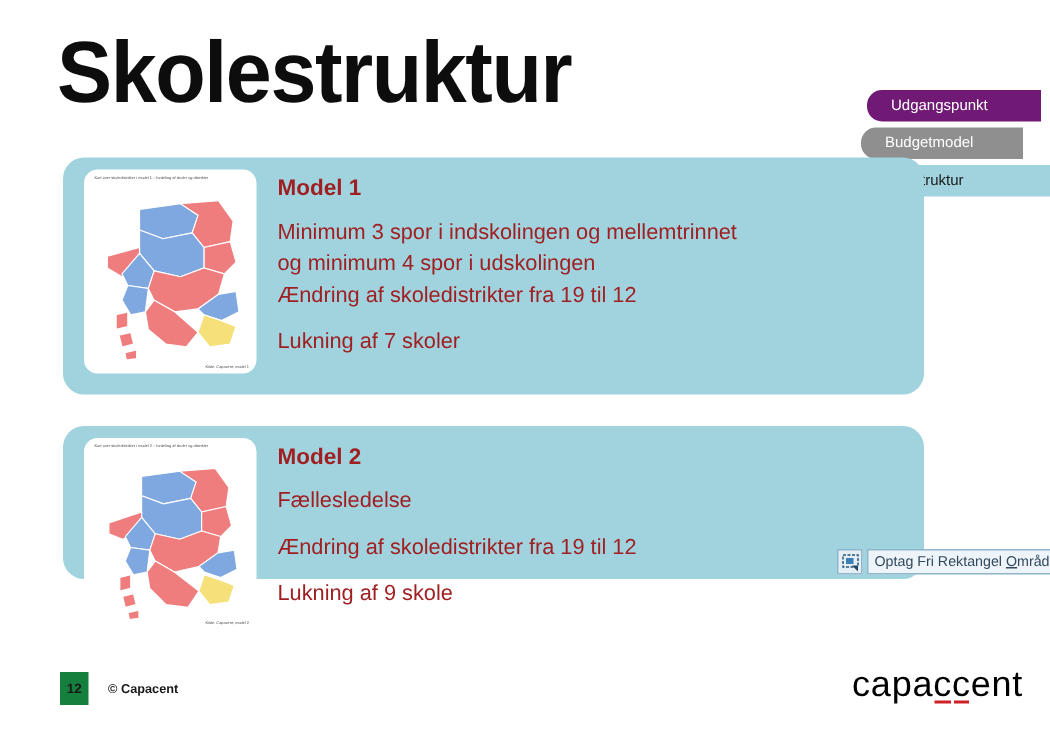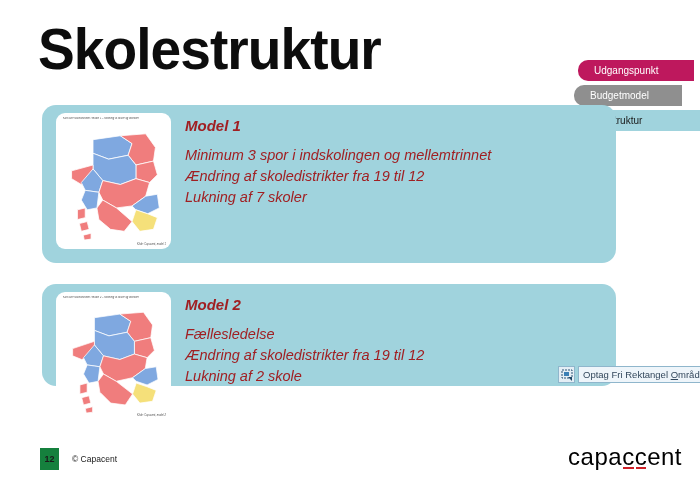--- a/index.html
+++ b/index.html
@@ -44,21 +44,21 @@
     margin-bottom: 4px;
     border-radius: 10px 0 0 10px;
     background: #9a9a9a;
     color: #ffffff;
     font-size: 10px;
     line-height: 21px;
     padding-left: 16px;
     box-sizing: border-box;
     white-space: nowrap;
   }
-  .nav-tab.tab-grey-1 { background: #be185d; width: 116px; margin-left: 6px; }
+  .nav-tab.tab-grey-1 { background: #701a75; width: 116px; margin-left: 6px; }
   .nav-tab.tab-grey-2 { background: #8f8f8f; width: 108px; margin-left: 2px; }
   .nav-tab.tab-active {
     background: #a0d3dd;
     color: #1a1a1a;
     width: 128px;
     margin-left: 0;
     border-radius: 0;
     padding-left: 12px;
     margin-top: 1px;
   }
@@ -74,21 +74,20 @@
   }
   #panel-model-1 { top: 105px; height: 158px; }
   #panel-model-2 { top: 284px; height: 102px; }
 
   .panel-inner {
     display: flex;
     align-items: flex-start;
     height: 100%;
     padding: 8px 0 0 14px;
     box-sizing: border-box;
-    font-style: italic;
   }
 
   
   .map-card {
     background: #ffffff;
     border-radius: 9px;
     flex: 0 0 auto;
     box-sizing: border-box;
     padding: 4px 3px 3px 3px;
     position: relative;
@@ -132,21 +131,21 @@
     margin: 0 0 11px 0;
     line-height: 17px;
   }
   .model-line {
     font-size: 14.5px;
     line-height: 21px;
     color: #a01f22;
     margin: 0;
     white-space: nowrap;
   }
-  .model-line.gap-above { margin-top: 0; }
+  .model-line.gap-above { margin-top: 10px; }
 
   
   .capture-toolbar {
     position: absolute;
     left: 558px;
     top: 365px;
     display: flex;
     align-items: center;
     height: 19px;
     z-index: 40;
@@ -188,21 +187,21 @@
     font-weight: bold;
     display: flex;
     align-items: center;
     justify-content: center;
   }
   .footer-copyright {
     position: absolute;
     left: 72px;
     top: 454px;
     font-size: 8.5px;
-    font-weight: normal;
+    font-weight: bold;
     color: #1a1a1a;
   }
   .brand-logo {
     position: absolute;
     right: 18px;
     top: 443px;
     font-size: 24px;
     color: #000000;
     letter-spacing: 0.5px;
     line-height: 28px;
@@ -262,20 +261,21 @@
             <path d="M24 112 L32 110 L32 116 L25 117 Z" fill="#f07d7d"></path>
           </g>
         </svg>
       </div>
       <div class="map-caption-bottom">Kilde: Capacent, model 1</div>
     </div>
 
     <div class="panel-text">
       <div class="model-heading">Model 1</div>
       <div class="model-line">Minimum 3 spor i indskolingen og mellemtrinnet</div>
+      <div class="model-line">og minimum 4 spor i udskolingen</div>
       <div class="model-line">Ændring af skoledistrikter fra 19 til 12</div>
       <div class="model-line gap-above">Lukning af 7 skoler</div>
     </div>
 
   </div>
 </div>
 
 <div class="panel" id="panel-model-2">
   <div class="panel-inner">
 
@@ -301,21 +301,21 @@
           </g>
         </svg>
       </div>
       <div class="map-caption-bottom">Kilde: Capacent, model 2</div>
     </div>
 
     <div class="panel-text">
       <div class="model-heading">Model 2</div>
       <div class="model-line">Fællesledelse</div>
       <div class="model-line gap-above">Ændring af skoledistrikter fra 19 til 12</div>
-      <div class="model-line gap-above">Lukning af 2 skole</div>
+      <div class="model-line gap-above">Lukning af 9 skole</div>
     </div>
 
   </div>
 </div>
 
 <div class="capture-toolbar">
   <div class="capture-icon-box">
     <svg width="12" height="12" viewBox="0 0 12 12">
       <rect x="1" y="1" width="10" height="8" fill="none" stroke="#2c5577" stroke-width="1" stroke-dasharray="2 1"></rect>
       <rect x="3" y="3" width="5" height="4" fill="#3a7fb5"></rect>

